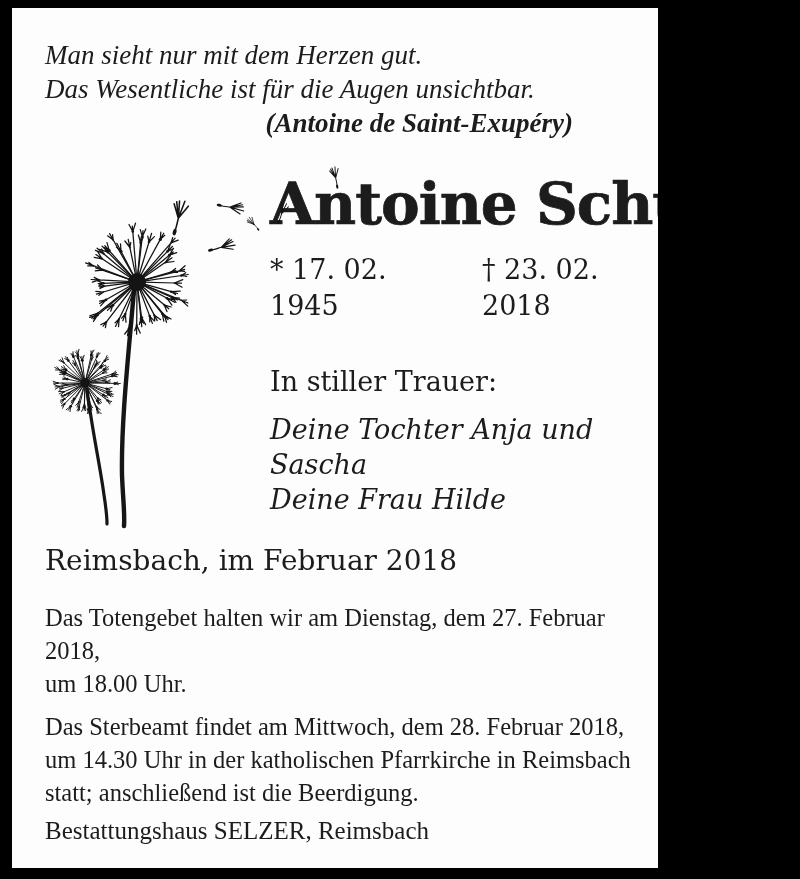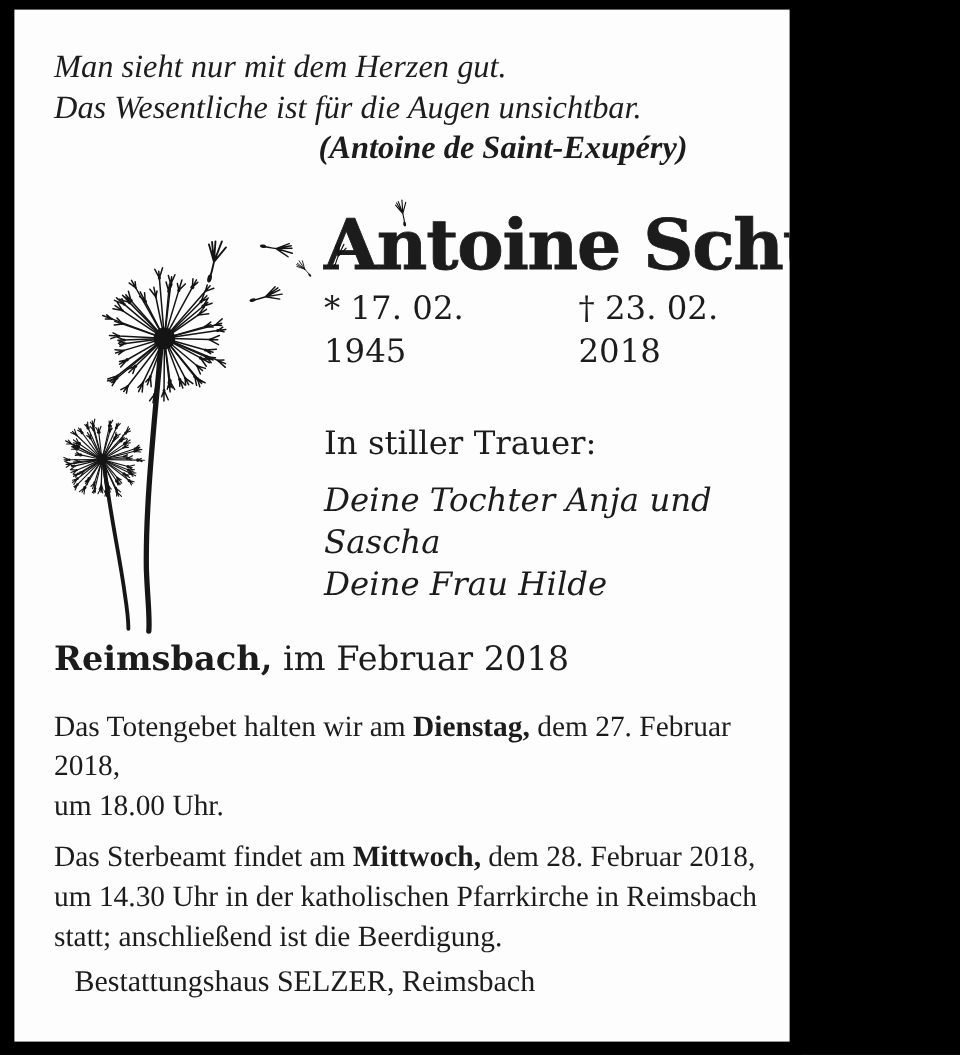--- a/index.html
+++ b/index.html
@@ -3,29 +3,29 @@
 <meta charset="utf-8">
 <style>
   html,body{margin:0;padding:0;background:#000;}
   .frame{position:relative;width:668px;height:879px;background:#000;overflow:hidden;}
   .card{position:absolute;left:12px;top:8px;right:10px;bottom:11px;background:#fdfdfd;overflow:hidden;color:#1c1c1c;}
   .quote{margin:30px 0 0 33px;width:528px;font:italic 27px/34px "Liberation Serif",serif;}
   .quote .attr{text-align:right;font-weight:bold;}
   .main-col{margin:34px 0 0 258px;}
   .intro{font:27px/35px "DejaVu Serif",serif;}
   .name{margin-top:14px;font:bold 58px/60px "DejaVu Serif",serif;letter-spacing:-1px;white-space:nowrap;-webkit-text-stroke:0.7px #1c1c1c;}
-  .dates{display:flex;gap:36px;margin-top:6px;font:27px/36px "DejaVu Serif",serif;justify-content:flex-end;}
+  .dates{display:flex;gap:36px;margin-top:18px;font:27px/36px "DejaVu Serif",serif;justify-content:flex-end;}
   .trauer{margin-top:40px;font:27px/36px "DejaVu Serif",serif;}
   .mourners{margin-top:12px;font:italic 27px/35px "DejaVu Serif",serif;}
   .dateline{margin:26px 0 0 33px;font:28px/36px "DejaVu Serif",serif;}
-  .b{font-weight:bold;}
+  .b{font-weight:normal;}
   .para{margin-left:33px;font:24.5px/33px "Liberation Serif",serif;}
   .para-1{margin-top:22px;}
   .para-2{margin-top:10px;}
-  .funeral{margin:5px 0 0 50px;font:25px/33px "Liberation Serif",serif;}
+  .funeral{margin:5px 0 0 33px;font:25px/33px "Liberation Serif",serif;}
   .dandelion{position:absolute;left:18px;top:152px;pointer-events:none;}
 </style>
 </head>
 <body>
 
 <div class="frame">
   <div class="card">
 
     <div class="quote">
       <div>Man sieht nur mit dem Herzen gut.</div>

